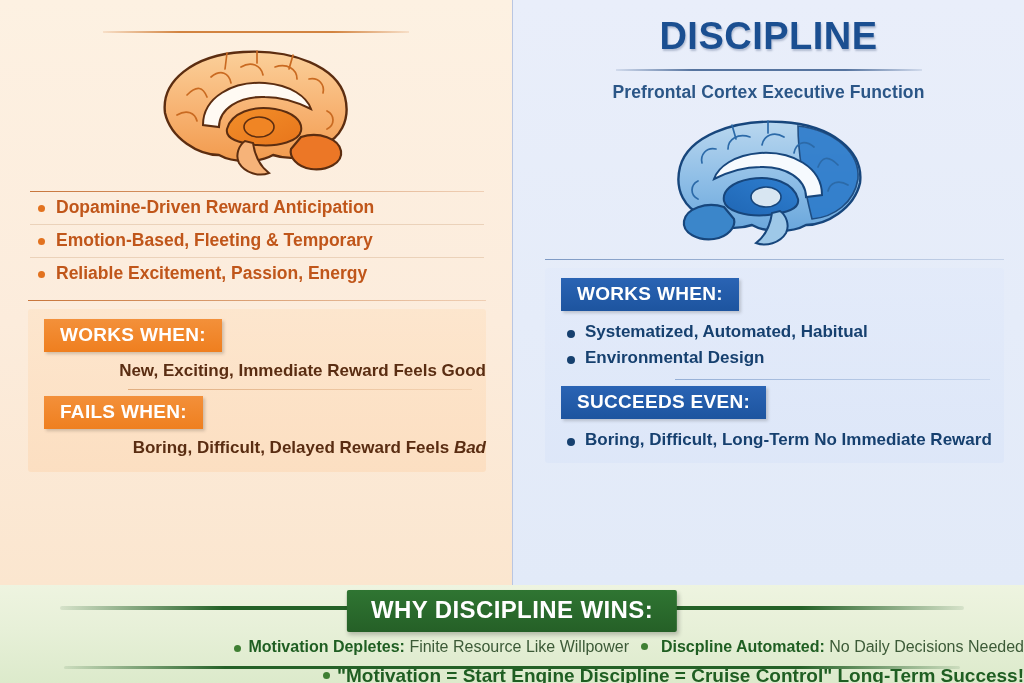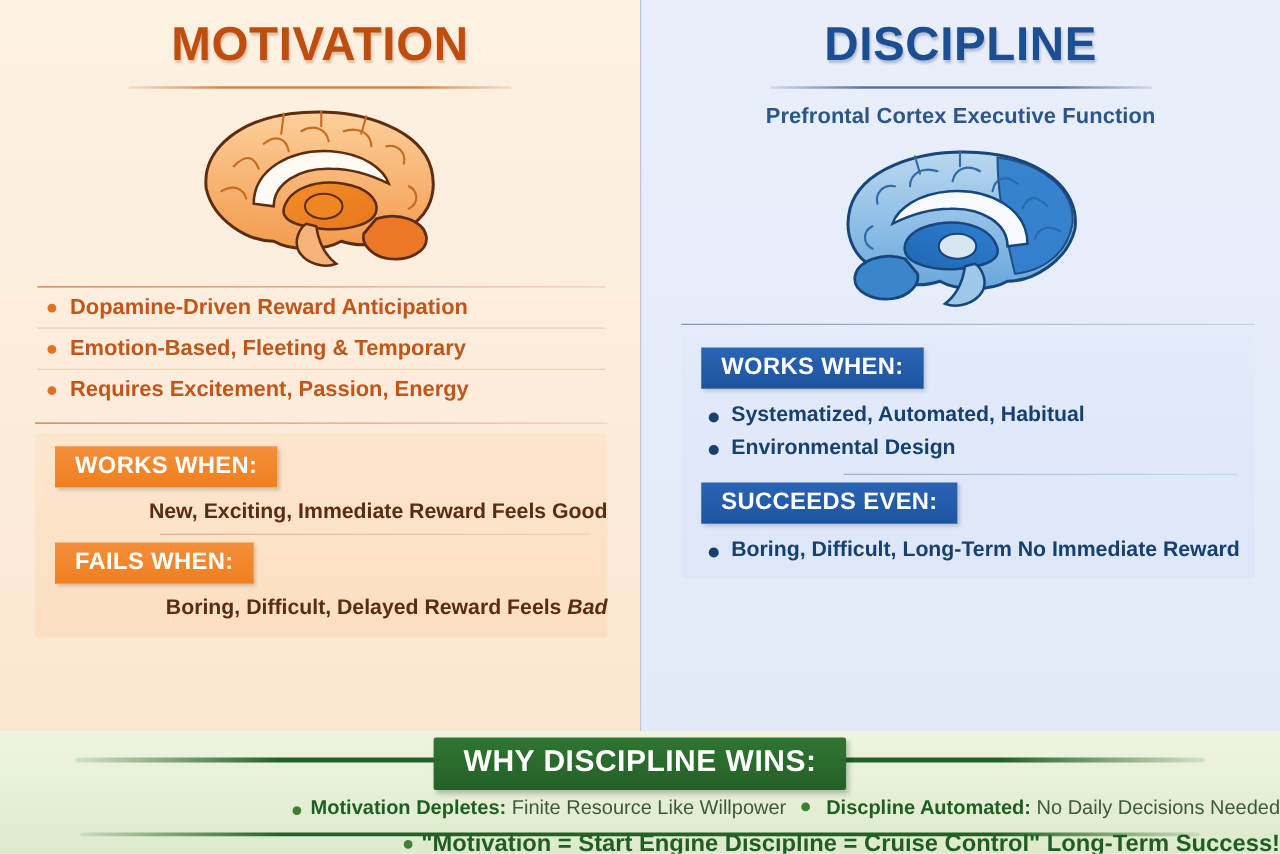--- a/index.html
+++ b/index.html
@@ -137,21 +137,20 @@
 </head>
 <body>
 
 <div class="poster">
 
   <div class="columns">
 
     <div class="col col-left">
 
       <div class="head">
-        <div class="title title-left">MOTIVATION</div>
         <div class="title-rule rule-left"></div>
       </div>
 
       <div class="brain-wrap">
         <svg width="230" height="140" viewBox="0 0 230 140">
           <defs>
             <linearGradient id="cortexO" x1="0" y1="0" x2="0" y2="1">
               <stop offset="0%" stop-color="#fbd09a"></stop>
               <stop offset="55%" stop-color="#f7b271"></stop>
               <stop offset="100%" stop-color="#f29b4e"></stop>
@@ -189,21 +188,21 @@
             <path d="M148 30 L152 16"></path>
           </g>
         </svg>
       </div>
 
       <div class="bullets">
         <div class="sep sep-l"></div>
         <ul class="blist left">
           <li>Dopamine-Driven Reward Anticipation</li>
           <li>Emotion-Based, Fleeting &amp; Temporary</li>
-          <li>Requires Excitement, Passion, Energy</li>
+          <li>Reliable Excitement, Passion, Energy</li>
         </ul>
       </div>
 
       <div class="cond-outer">
         <div class="cond-top-rule sep-l"></div>
         <div class="cond-box left">
           <div class="tag-row">
             <span class="tag tag-orange">WORKS WHEN:</span>
           </div>
           <div class="cond-text">New, Exciting, Immediate Reward Feels Good</div>

